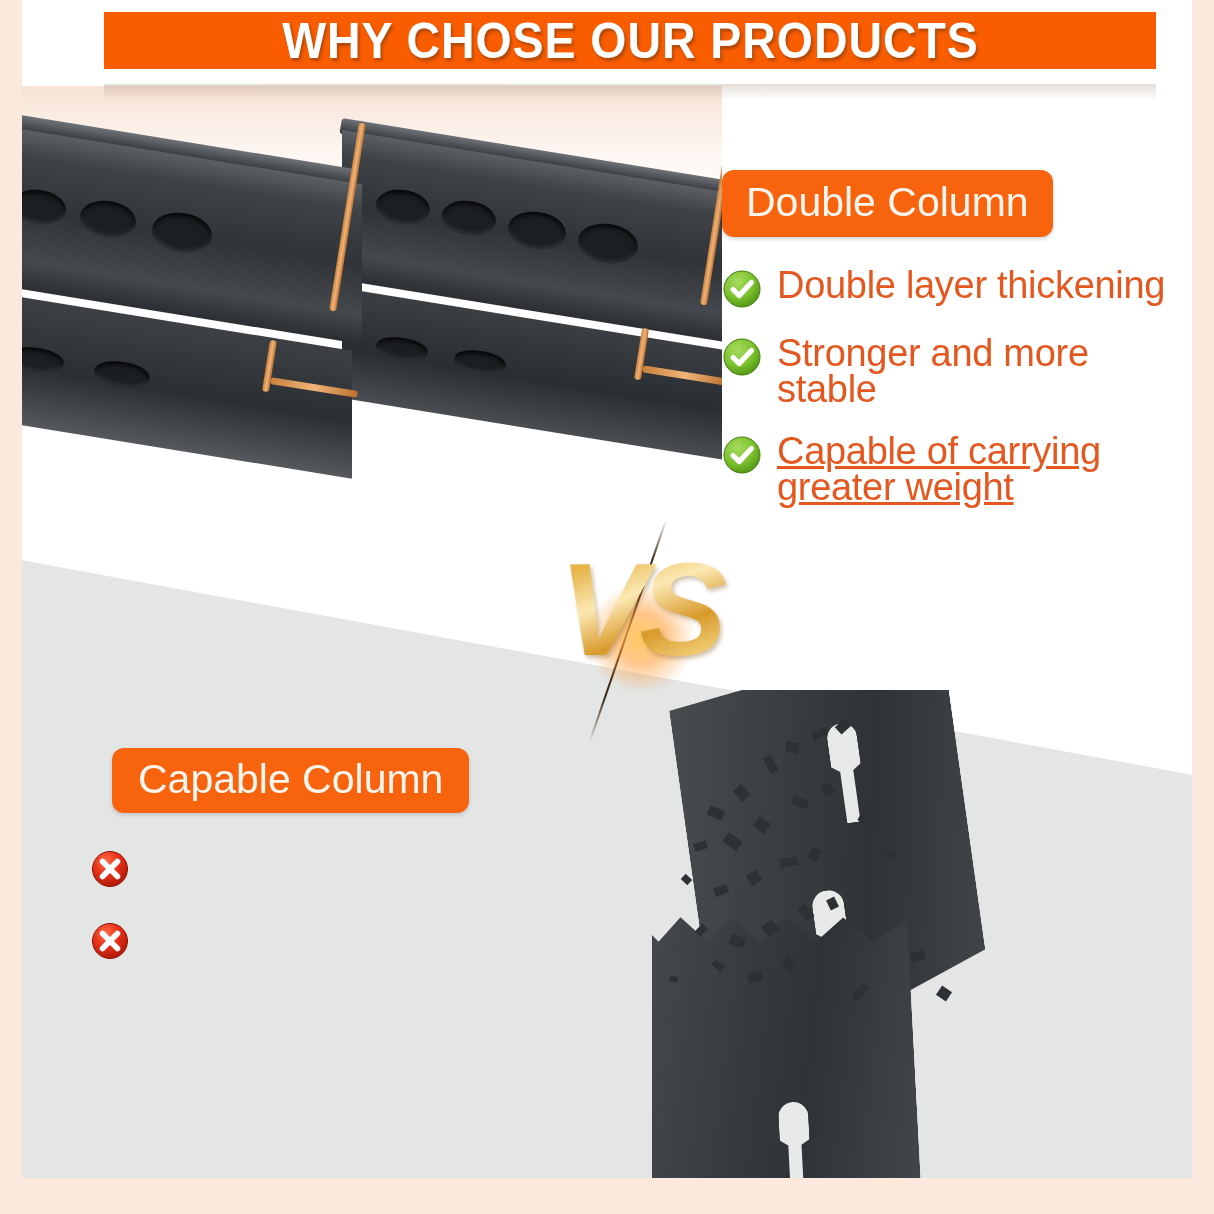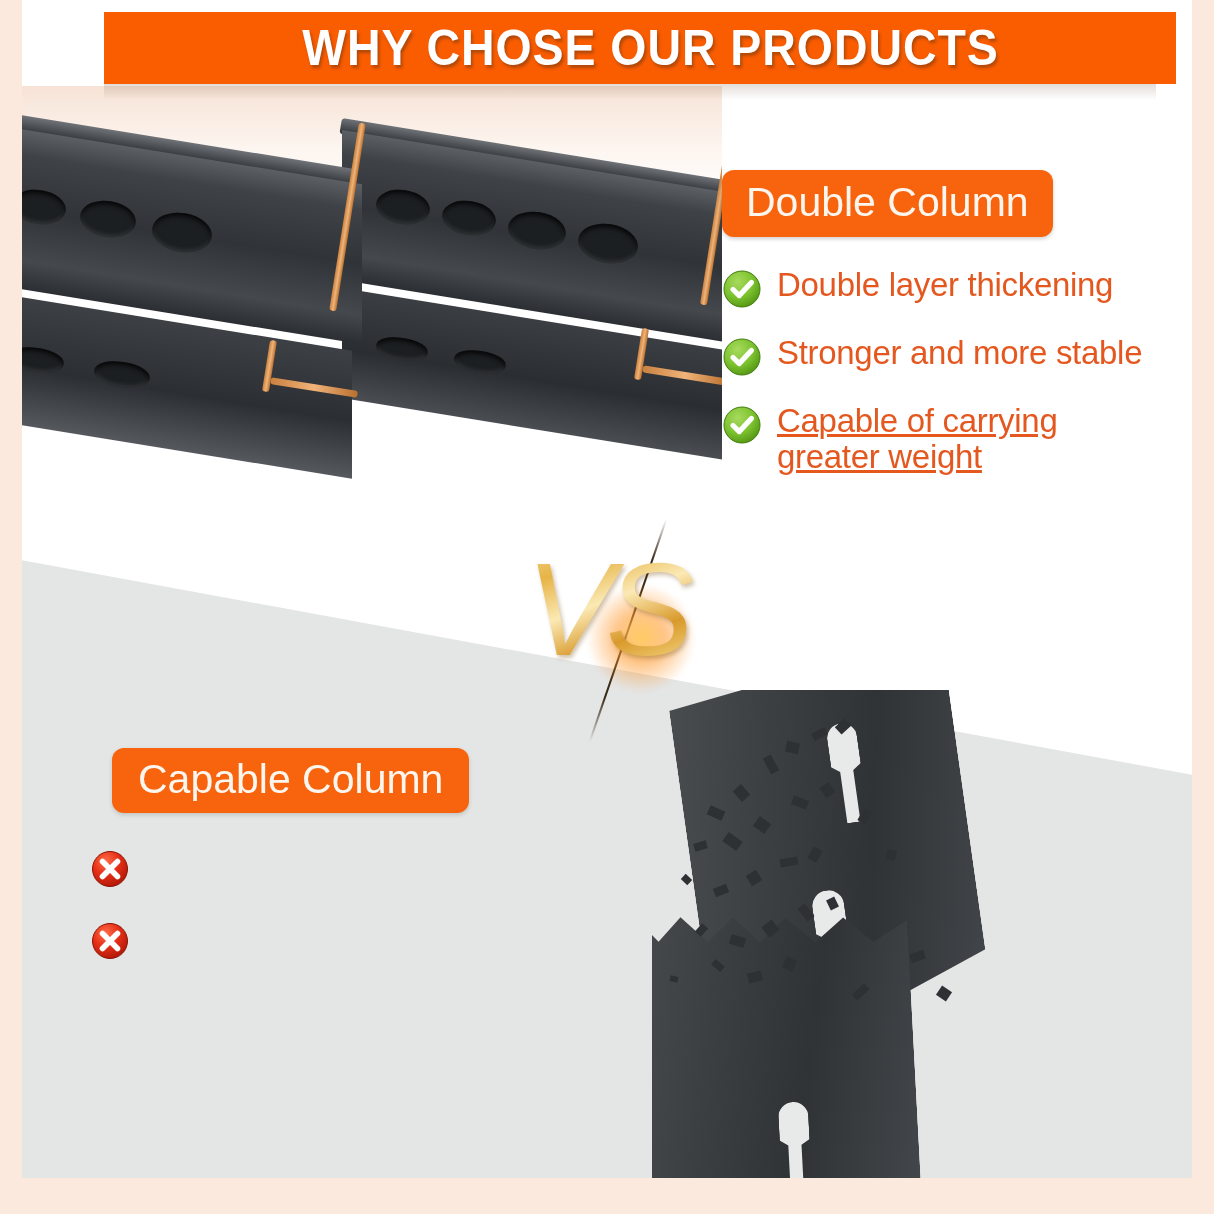--- a/index.html
+++ b/index.html
@@ -27,27 +27,26 @@
     background: #ffffff;
     overflow: hidden;
   }
 
   
   .banner {
     position: absolute;
     left: 82px;
     top: 12px;
     width: 1052px;
-    height: 72px;
+    height: 57px;
     background: #fa5c00;
     display: flex;
     align-items: center;
     justify-content: center;
     z-index: 30;
-    padding-left: 20px;
   }
   .banner-shadow {
     position: absolute;
     left: 82px;
     top: 84px;
     width: 1052px;
     height: 16px;
     background: linear-gradient(to bottom, rgba(130,100,80,0.22), rgba(255,255,255,0));
     z-index: 29;
   }
@@ -138,27 +137,27 @@
     left: 64px;
     top: 48px;
     width: 110px;
     height: 110px;
     border-radius: 50%;
     background: radial-gradient(circle, rgba(255,200,90,0.95) 0%, rgba(255,150,40,0.55) 32%, rgba(255,140,30,0) 70%);
     filter: blur(2px);
   }
   .vs-text {
     position: absolute;
-    left: 4px;
+    left: 12px;
     top: 0;
     width: 210px;
-    text-align: left;
+    text-align: center;
     font-family: "Liberation Sans", sans-serif;
     font-size: 132px;
-    font-weight: normal;
+    font-weight: bold;
     font-style: italic;
     line-height: 150px;
     letter-spacing: -8px;
     background: linear-gradient(160deg, #f7dfa0 0%, #e6b447 22%, #fbe9b4 42%, #d99a2c 62%, #f2cf78 80%, #bb7f21 100%);
     -webkit-background-clip: text;
     background-clip: text;
     color: transparent;
     -webkit-text-fill-color: transparent;
     text-shadow: none;
     filter: drop-shadow(2px 3px 2px rgba(120,80,20,0.35));
@@ -220,21 +219,21 @@
   }
   .ico {
     flex: 0 0 auto;
     width: 40px;
     height: 40px;
     margin-right: 15px;
     margin-top: 2px;
   }
   .bullet-text-orange {
     color: #e4581f;
-    font-size: 33px;
+    font-size: 38px;
     line-height: 36px;
     letter-spacing: -0.3px;
   }
 
   
   .col-left {
     position: absolute;
     left: 68px;
     top: 748px;
     width: 640px;

